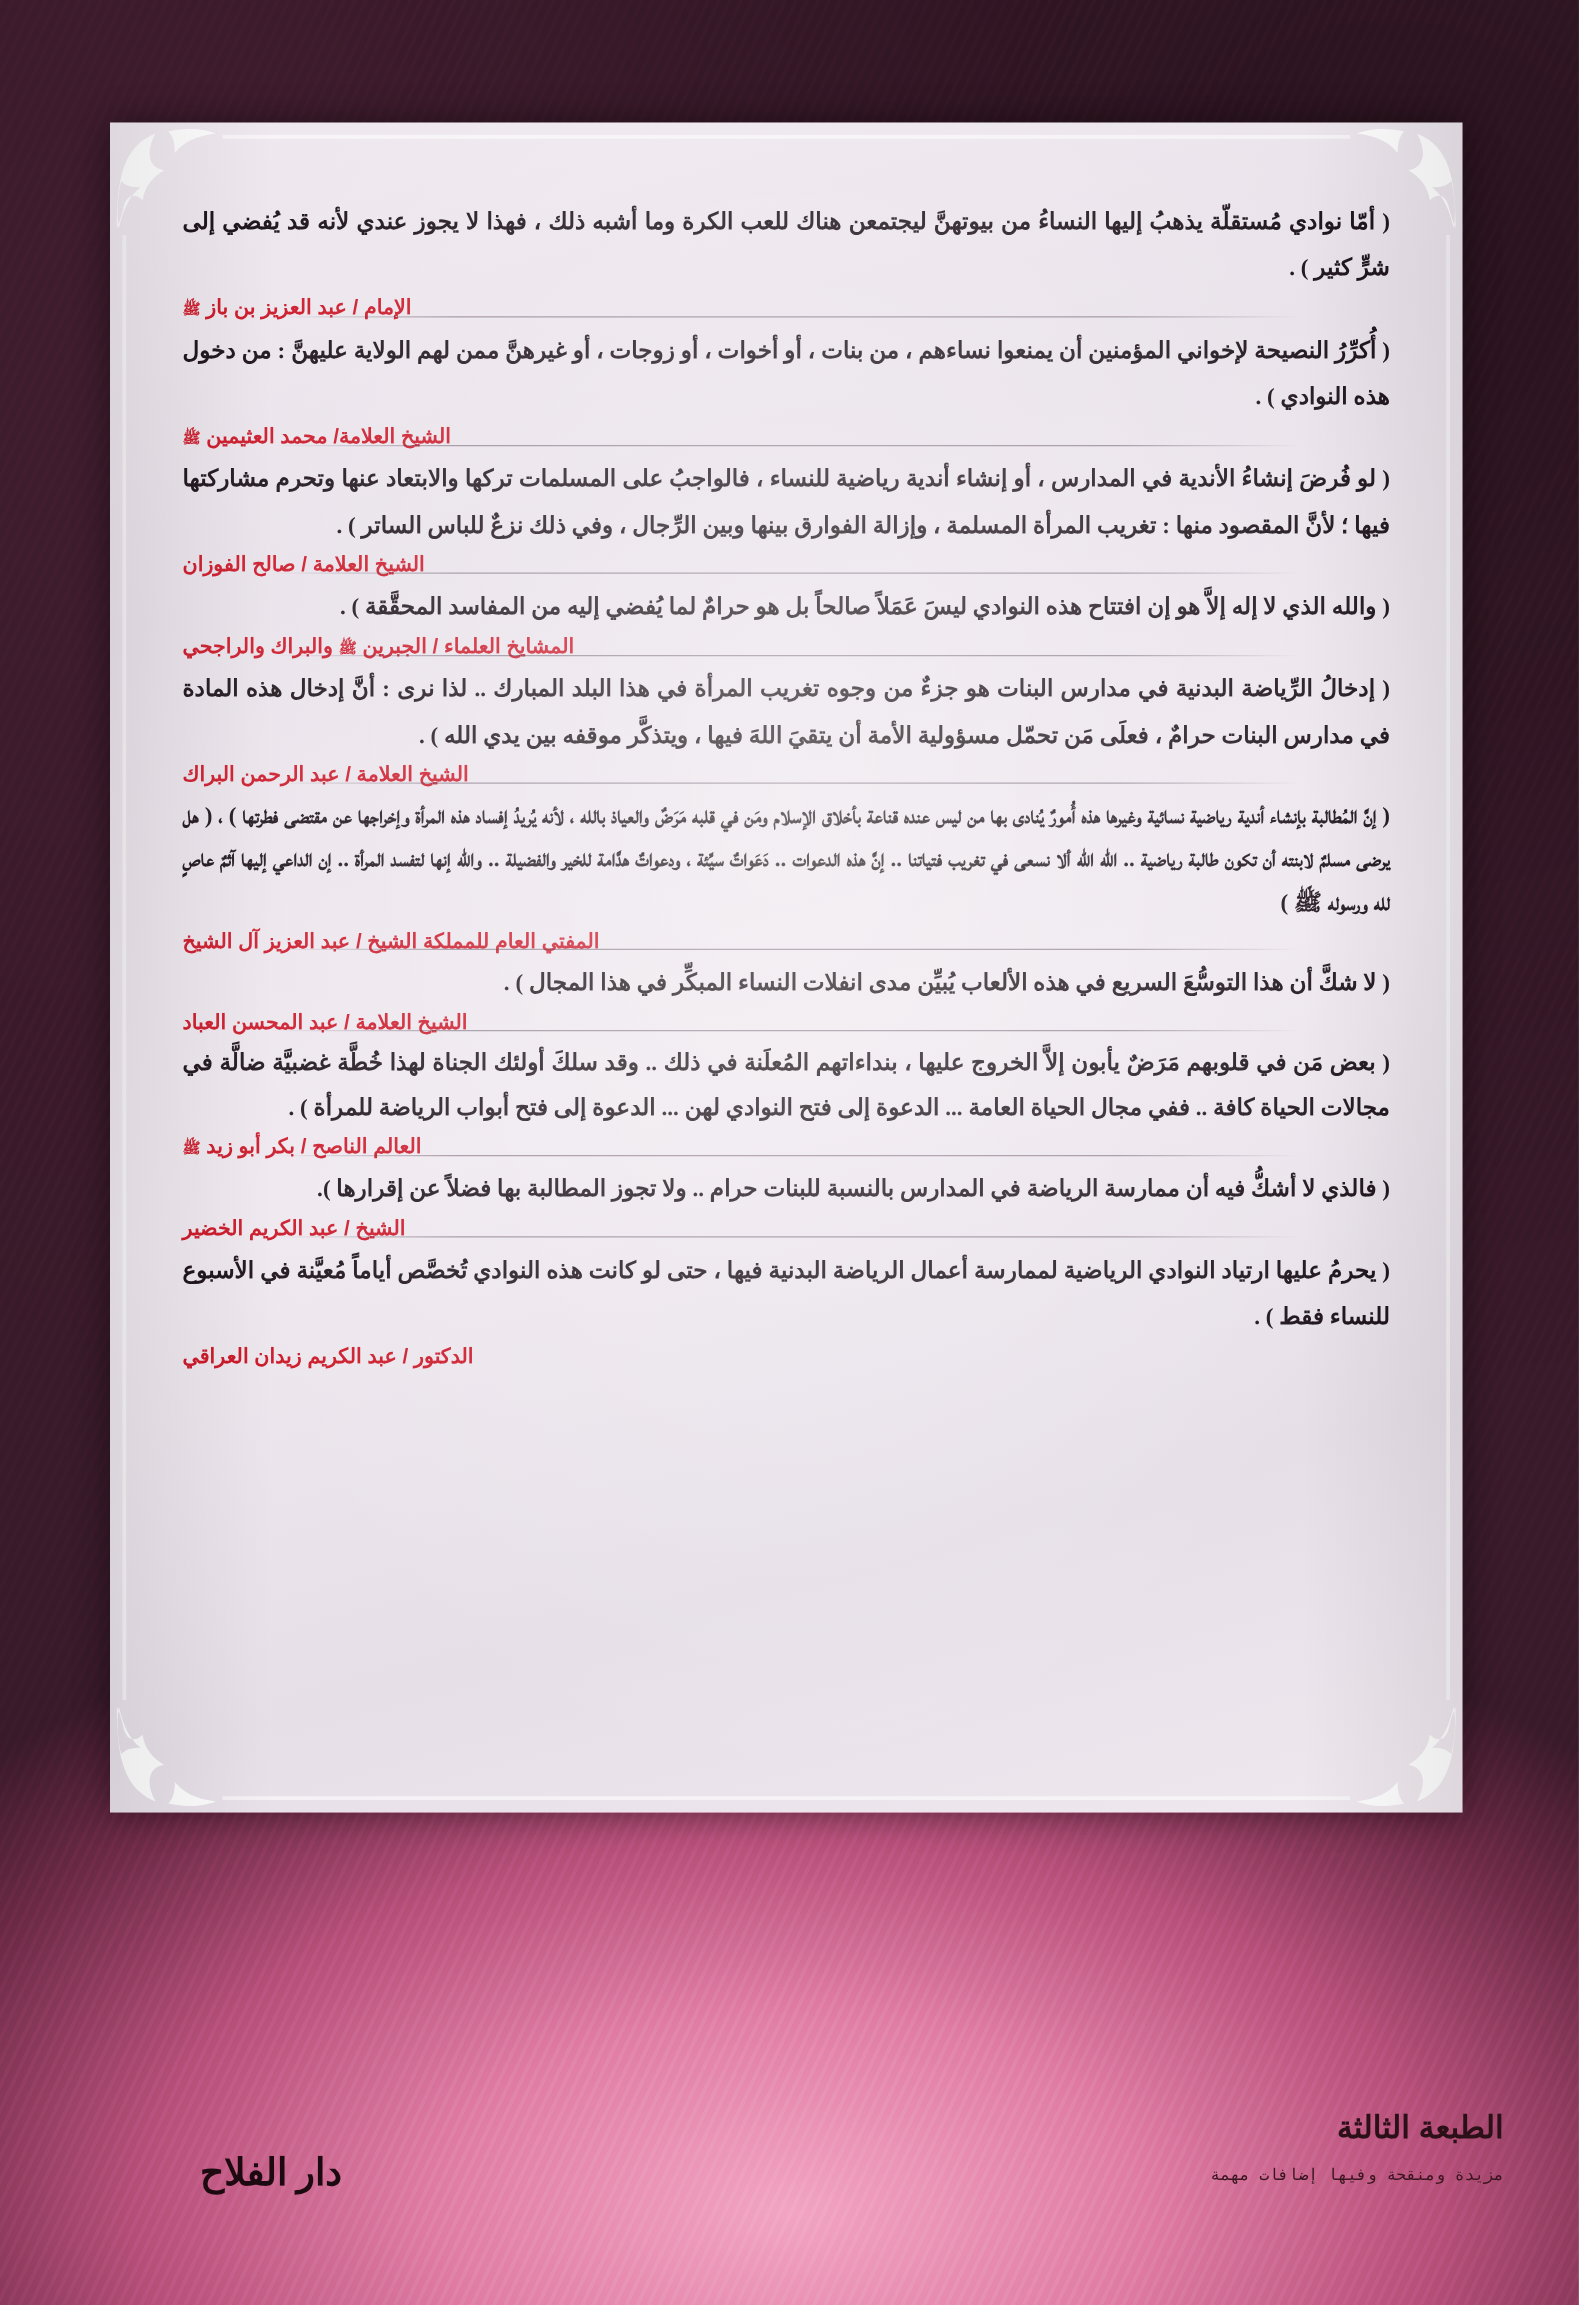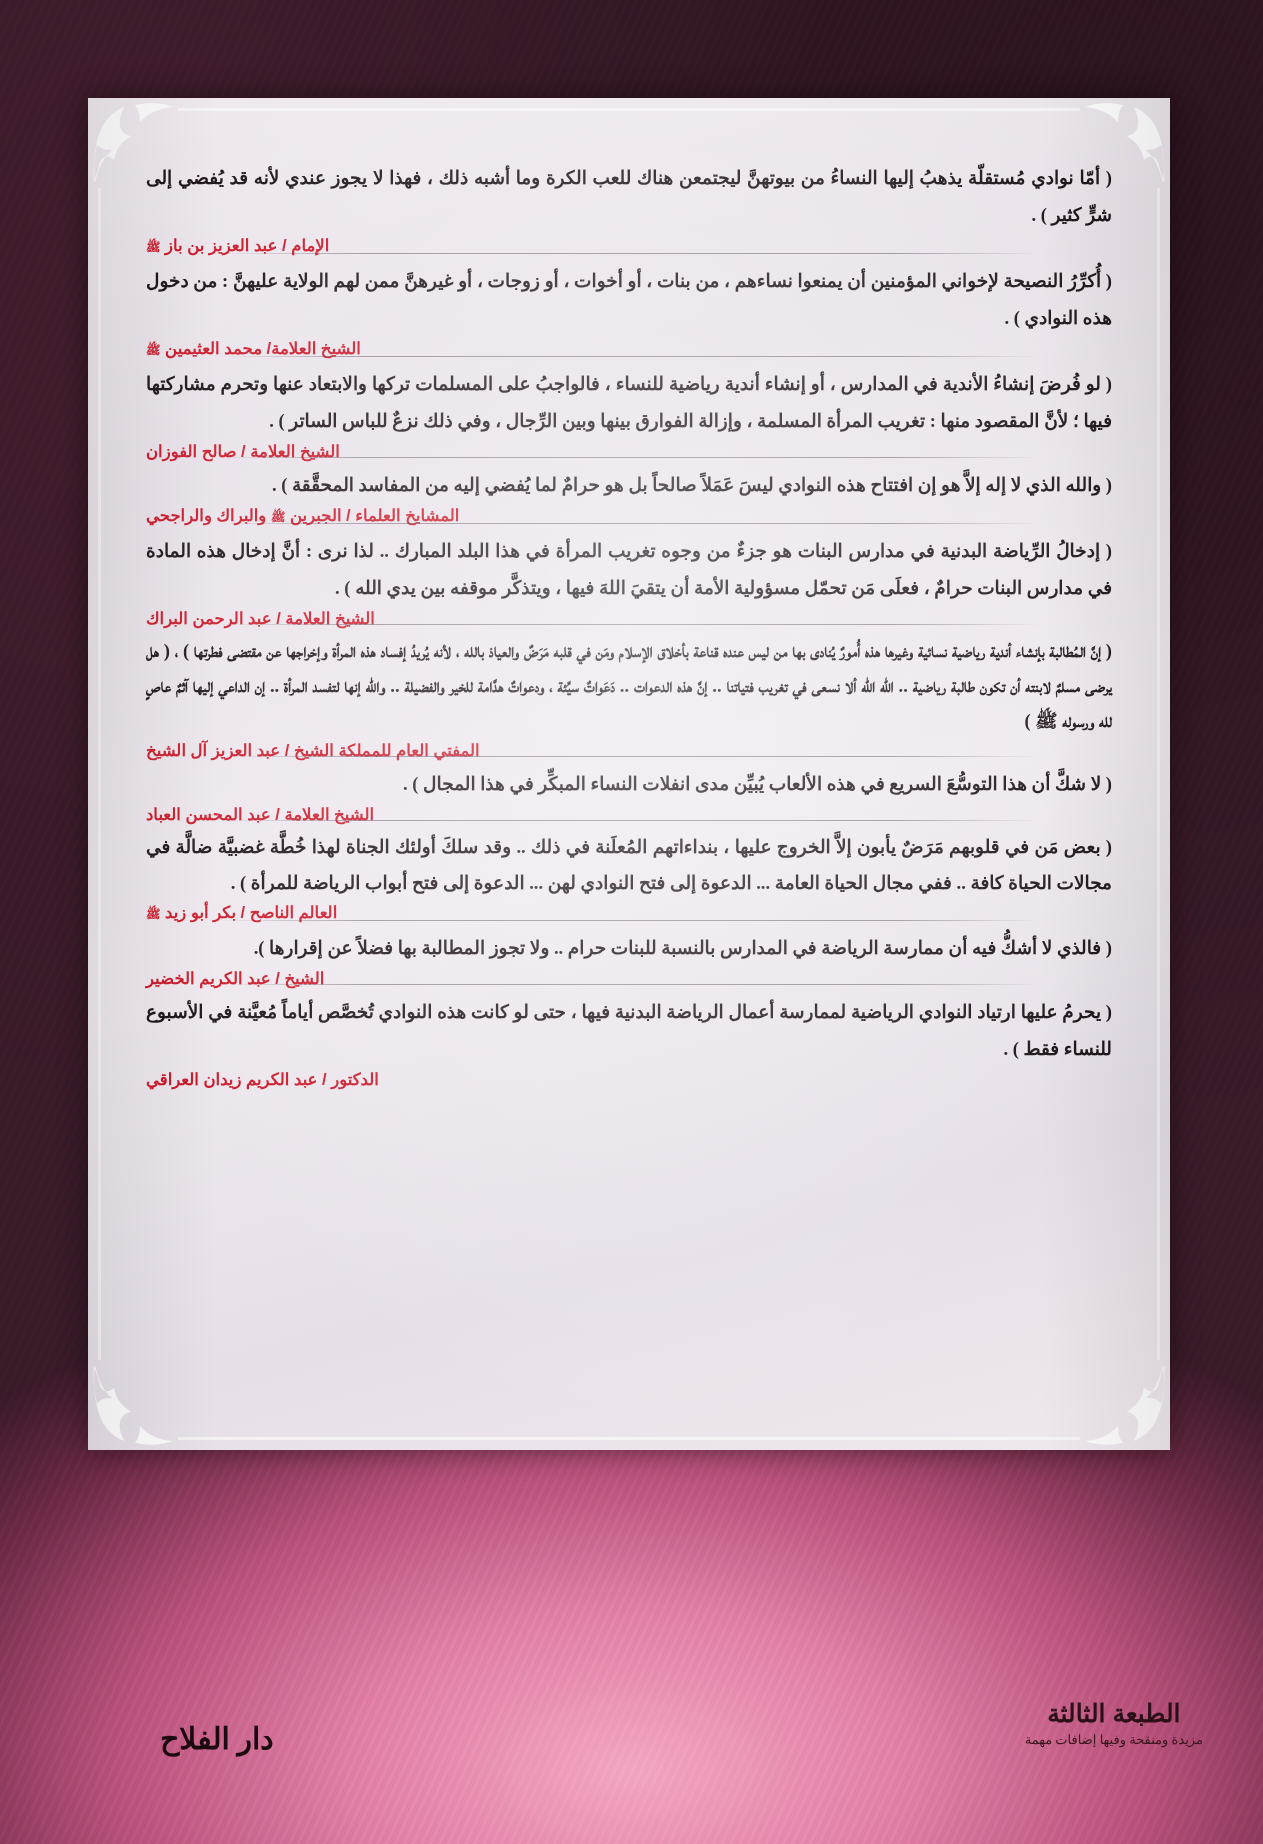--- a/index.html
+++ b/index.html
@@ -72,23 +72,23 @@
   .attr{
     display:block;color:#cc1b2b;font-size:16.5px;font-weight:700;
     font-family:"Liberation Sans", sans-serif;
     margin-top:2px;text-align:left;direction:rtl;
   }
   .seal{font-size:12px;color:#cc1b2b;}
   .tight .qtext{line-height:1.9;}
 
   
   .footer{position:absolute;left:0;right:0;bottom:0;height:392px;}
-  .edition{position:absolute;right:60px;bottom:96px;text-align:center;color:#2b1018;}
+  .edition{position:absolute;right:60px;bottom:96px;color:#2b1018;}
   .edition .e1{font-family:"Liberation Sans", sans-serif;font-weight:700;font-size:25px;letter-spacing:.5px;}
-  .edition .e2{font-family:Liberation Serif, serif;font-size:13px;margin-top:4px;color:#3a151f;}
+  .edition .e2{font-family:Liberation Mono, monospace;font-size:13px;margin-top:16px;color:#3a151f;}
   .publisher{position:absolute;left:160px;bottom:88px;color:#1d0a11;
     font-family:"Liberation Serif", serif;font-weight:700;font-size:30px;letter-spacing:1px;margin-top:40px;}
 </style>
 </head>
 <body>
 
 <div class="page">
 
   <div class="sheet">
 

